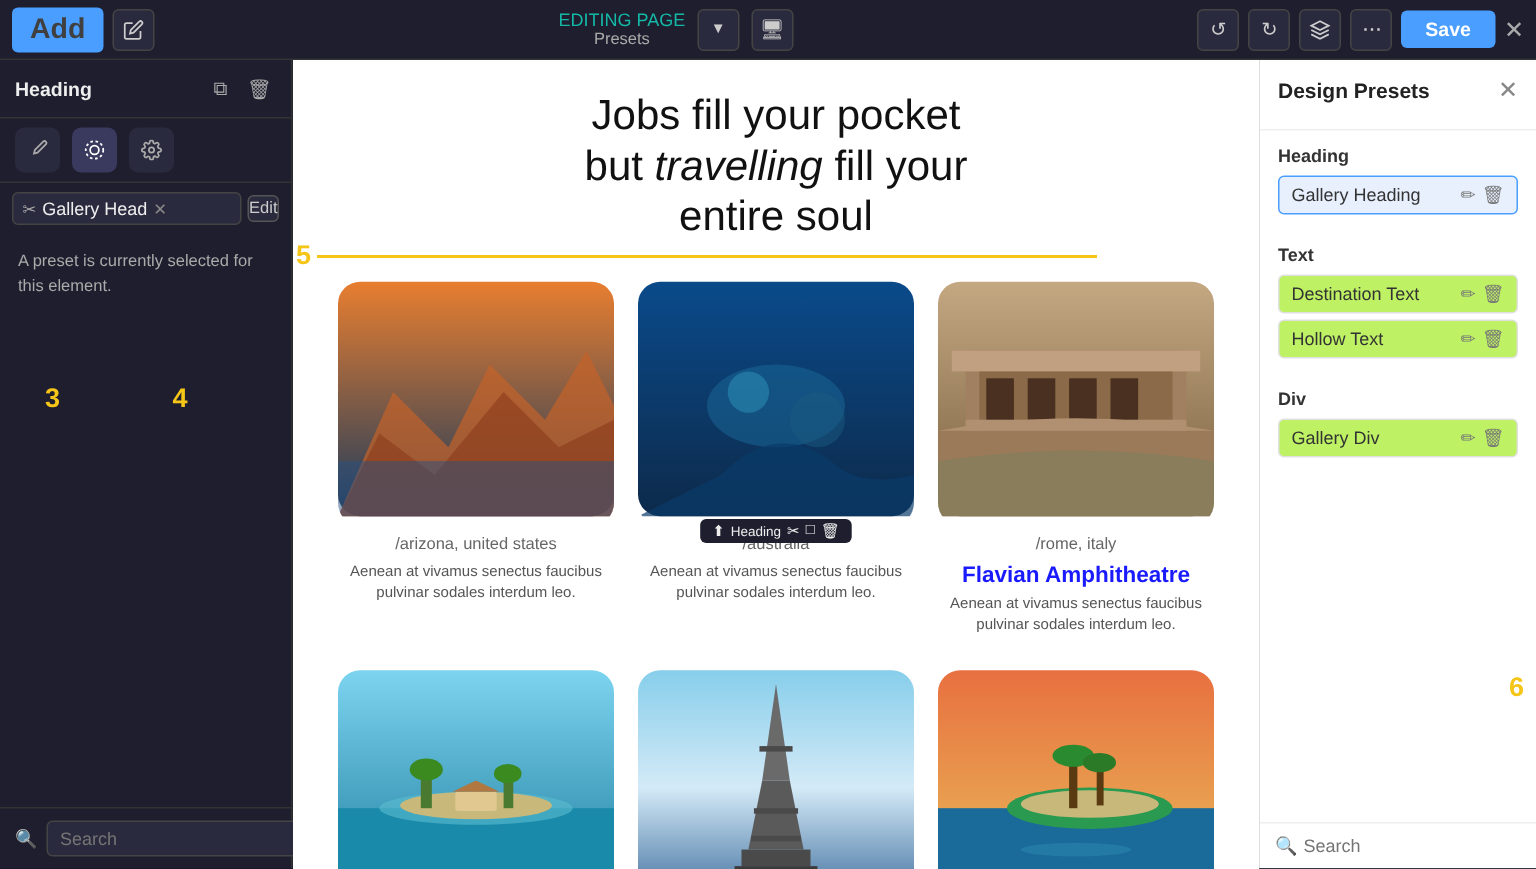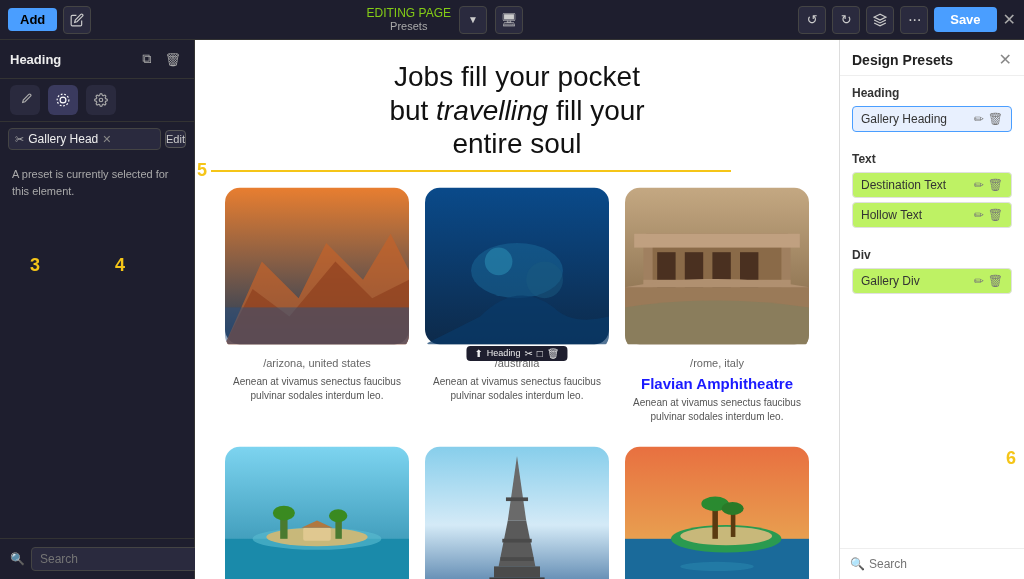--- a/index.html
+++ b/index.html
@@ -4,33 +4,33 @@
   <style>
     * { box-sizing: border-box; margin: 0; padding: 0; }
     body { font-family: -apple-system, BlinkMacSystemFont, 'Segoe UI', sans-serif; background: #1a1a2e; color: #fff; width: 1024px; height: 579px; overflow: hidden; display: flex; flex-direction: column; }
 
     
     .top-bar {
       display: flex; align-items: center; background: #1e1e2e; border-bottom: 1px solid #333;
       height: 40px; padding: 0 8px; gap: 6px; flex-shrink: 0;
     }
     .add-btn {
-      background: #4a9eff; color: #000000; border: none; border-radius: 4px;
-      padding: 4px 12px; font-size: 13px; cursor: pointer; font-weight: 600; text-align: center;
+      background: #4a9eff; color: #404040; border: none; border-radius: 4px;
+      padding: 4px 12px; font-size: 19px; cursor: pointer; font-weight: 600; text-align: center;
     }
     .icon-btn {
       background: #2a2a3e; border: 1px solid #444; border-radius: 4px;
       color: #ccc; width: 28px; height: 28px; display: flex; align-items: center;
       justify-content: center; cursor: pointer; font-size: 13px;
     }
     .top-center {
       flex: 1; display: flex; align-items: center; justify-content: center; gap: 8px;
     }
     .editing-label { text-align: center; font-size: 11px; color: #aaa; line-height: 1.2; }
-    .editing-label span { display: block; color: #84cc16; font-size: 12px; }
+    .editing-label span { display: block; color: #14b8a6; font-size: 12px; }
     .top-right { display: flex; align-items: center; gap: 6px; }
     .save-btn {
       background: #4a9eff; color: #fff; border: none; border-radius: 4px;
       padding: 5px 16px; font-size: 13px; cursor: pointer; font-weight: 600;
     }
     .close-btn { background: none; border: none; color: #aaa; cursor: pointer; font-size: 16px; }
 
     
     .main-layout { display: flex; flex: 1; overflow: hidden; }
 
@@ -114,21 +114,21 @@
     .gallery-location { font-size: 11px; color: #666; margin-bottom: 6px; }
     .gallery-name { font-size: 15px; font-weight: 700; color: #1a1aff; margin-bottom: 4px; }
     .gallery-desc { font-size: 10px; color: #555; line-height: 1.4; }
 
     
     .right-sidebar {
       width: 185px; background: #fff; border-left: 1px solid #ddd;
       display: flex; flex-direction: column; flex-shrink: 0;
     }
     .right-header {
-      padding: 10px 12px 6px; display: flex; align-items: center; justify-content: space-between;
+      padding: 10px 12px 16px; display: flex; align-items: center; justify-content: space-between;
       border-bottom: 1px solid #eee;
     }
     .right-title { font-size: 14px; font-weight: 700; color: #222; }
     .right-close { background: none; border: none; color: #888; cursor: pointer; font-size: 16px; }
 
     .preset-section { padding: 10px 12px 6px; }
     .preset-section-title { font-size: 12px; font-weight: 700; color: #333; margin-bottom: 6px; }
     .preset-item {
       display: flex; align-items: center; justify-content: space-between;
       background: #bef264; border-radius: 4px; padding: 5px 8px; margin-bottom: 4px;

